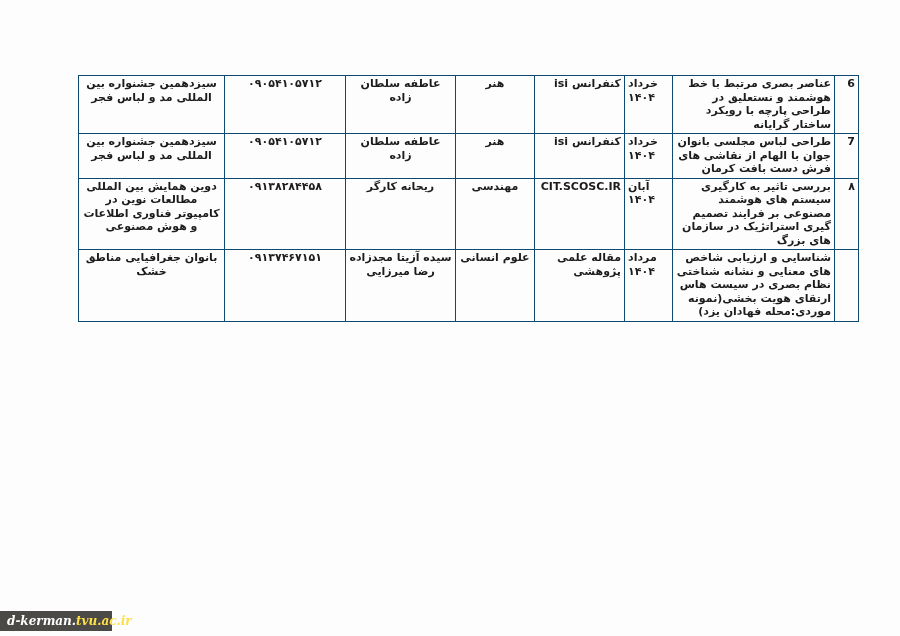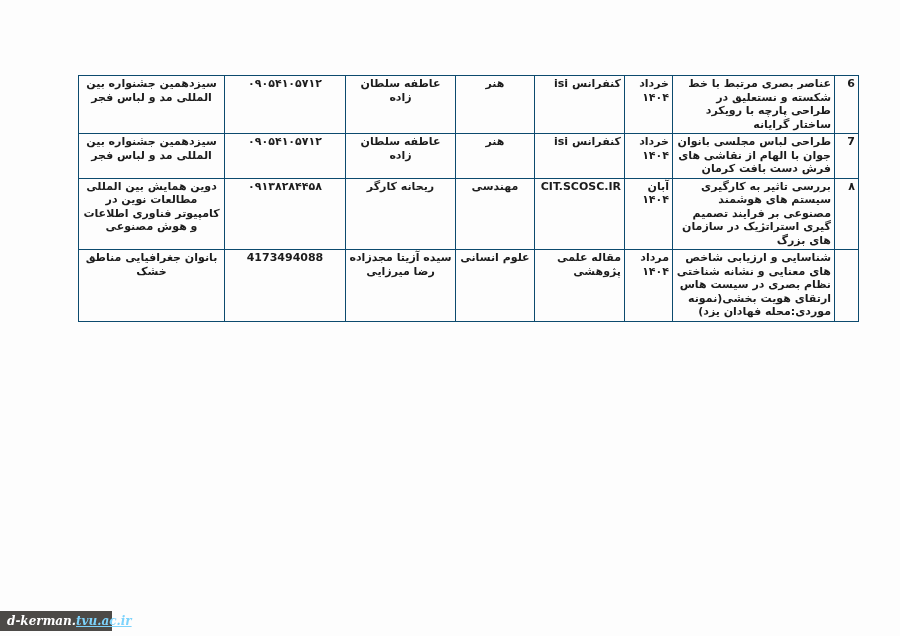--- a/index.html
+++ b/index.html
@@ -30,21 +30,21 @@
     line-height: 13.5px;
     overflow: hidden;
   }
   tr.r1 { height: 44px; }
   tr.r2 { height: 41px; }
   tr.r3 { height: 52px; }
   tr.r4 { height: 72px; }
 
   td.c-num   { text-align: right; }
   td.c-title { text-align: right; }
-  td.c-date  { text-align: right; margin-top: 20px; }
+  td.c-date  { text-align: left; margin-top: 20px; }
   td.c-type  { text-align: right; }
   td.c-field { text-align: center; margin-top: 48px; }
   td.c-name  { text-align: center; white-space: pre-line; margin-left: 12px; }
   td.c-phone { text-align: center; margin-left: 44px; }
   td.c-venue { text-align: center; }
 
   .footer-bar {
     position: absolute;
     left: 0; top: 611px;
     width: 112px; height: 20px;
@@ -52,42 +52,42 @@
     line-height: 20px;
     padding-left: 7px;
     box-sizing: border-box;
     font-family: "DejaVu Serif", serif;
     font-style: italic;
     font-weight: bold;
     font-size: 12px;
     white-space: nowrap;
   }
   .footer-bar .prefix { color: #ffffff; }
-  .footer-bar .suffix { color: #7dd3fc; text-decoration: underline; }
+  .footer-bar .suffix { color: #fde047; }
 </style>
 </head>
 <body>
 
 <div class="page">
 
   <table class="pubs">
     <colgroup>
       <col style="width:24px">
       <col style="width:162px">
       <col style="width:48px">
       <col style="width:90px">
       <col style="width:79px">
       <col style="width:110px">
       <col style="width:121px">
       <col style="width:146px">
     </colgroup>
     <tbody>
       <tr class="r1">
         <td class="c-num">6</td>
-        <td class="c-title">عناصر بصری مرتبط با خط شکسته و نستعلیق در طراحی پارچه با رویکرد ساختار گرایانه</td>
+        <td class="c-title">عناصر بصری مرتبط با خط هوشمند و نستعلیق در طراحی پارچه با رویکرد ساختار گرایانه</td>
         <td class="c-date">خرداد ۱۴۰۴</td>
         <td class="c-type">کنفرانس isi</td>
         <td class="c-field">هنر</td>
         <td class="c-name">عاطفه سلطان زاده</td>
         <td class="c-phone">۰۹۰۵۴۱۰۵۷۱۲</td>
         <td class="c-venue">سیزدهمین جشنواره بین المللی مد و لباس فجر</td>
       </tr>
       <tr class="r2">
         <td class="c-num">7</td>
         <td class="c-title">طراحی لباس مجلسی بانوان جوان با الهام از نقاشی های فرش دست بافت کرمان</td>
@@ -109,21 +109,21 @@
         <td class="c-venue">دوین همایش بین المللی مطالعات نوین در کامپیوتر فناوری اطلاعات و هوش مصنوعی</td>
       </tr>
       <tr class="r4">
         <td class="c-num"></td>
         <td class="c-title">شناسایی و ارزیابی شاخص های معنایی و نشانه شناختی نظام بصری در سیست هاس ارتقای هویت بخشی(نمونه موردی:محله فهادان یزد)</td>
         <td class="c-date">مرداد ۱۴۰۴</td>
         <td class="c-type">مقاله علمی پژوهشی</td>
         <td class="c-field">علوم انسانی</td>
         <td class="c-name">سیده آزیتا مجدزاده
 رضا میرزایی</td>
-        <td class="c-phone">4173494088</td>
+        <td class="c-phone">۰۹۱۳۷۴۶۷۱۵۱</td>
         <td class="c-venue">بانوان جغرافیایی مناطق خشک</td>
       </tr>
     </tbody>
   </table>
 
   <div class="footer-bar">
     <span class="prefix">d-kerman.</span><span class="suffix">tvu.ac.ir</span>
   </div>
 
 </div>

